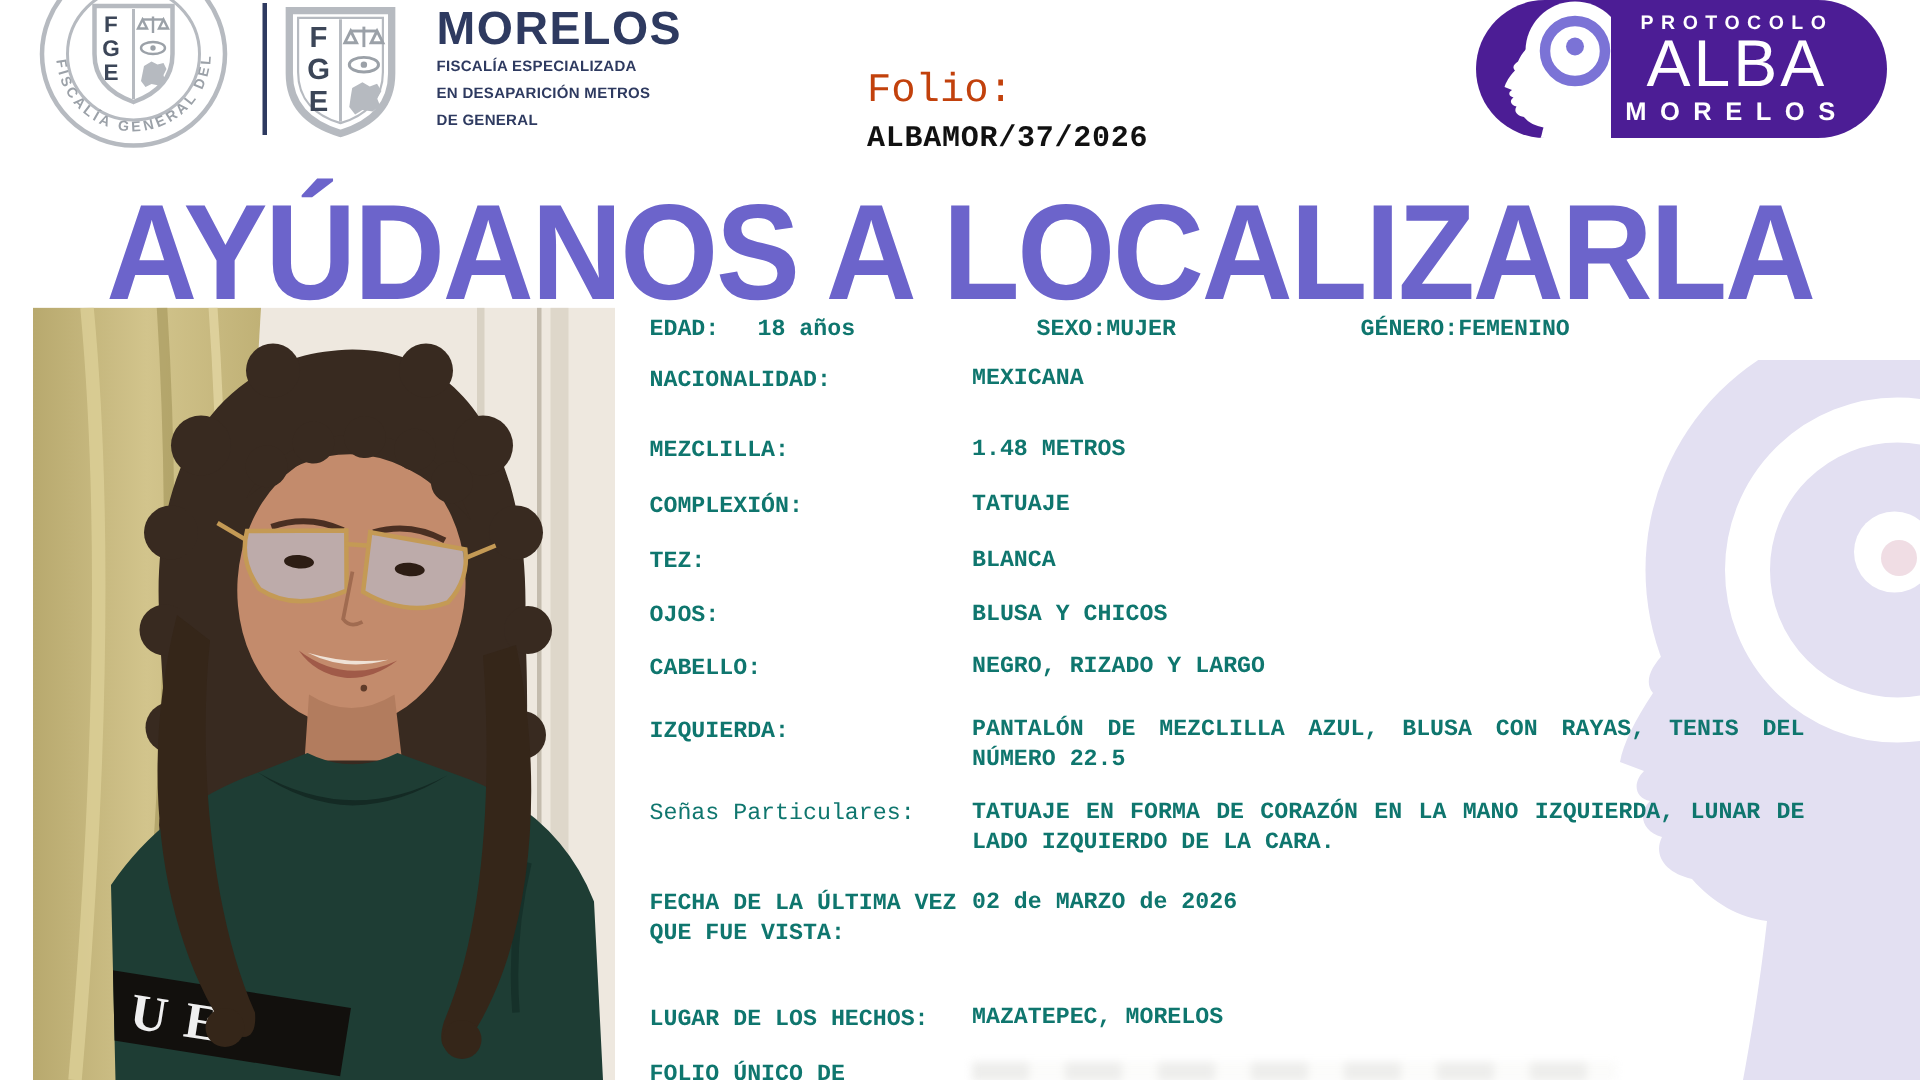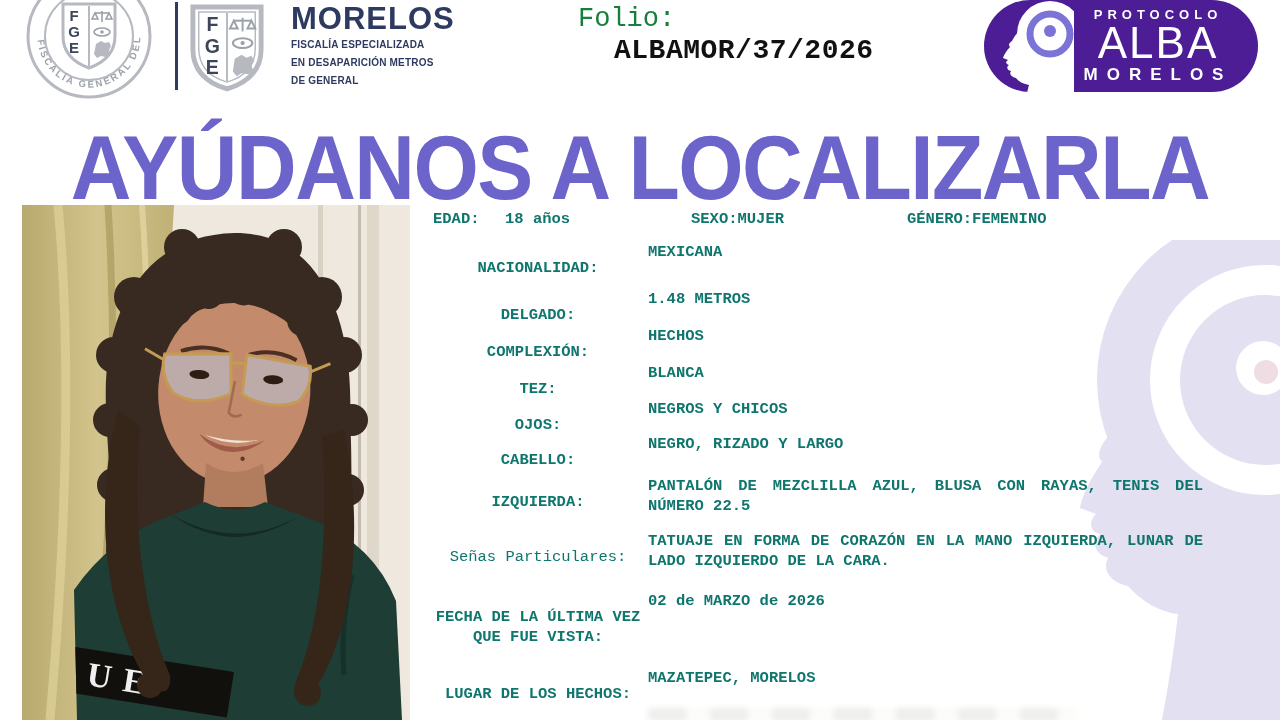--- a/index.html
+++ b/index.html
@@ -9,22 +9,22 @@
   }
   
   .hdr{position:absolute;top:0;left:0;width:1280px;height:112px;background:#fff;}
   .seal{position:absolute;left:14px;top:-26px;}
   .shield2{position:absolute;left:188px;top:2px;}
   .hdr-divider{position:absolute;left:175px;top:2px;width:3px;height:88px;background:#2e3a60;}
   .agency{position:absolute;left:291px;top:2px;color:#2e3a60;}
   .agency .state{font-size:31px;font-weight:700;letter-spacing:1px;line-height:34px;}
   .agency .sub{font-size:10px;font-weight:700;line-height:18px;letter-spacing:0.2px;}
   .folio{position:absolute;left:578px;top:4px;font-family:"Liberation Mono","DejaVu Sans Mono",monospace;color:#111;}
-  .folio .f-label{font-size:27px;font-weight:400;color:#15803d;line-height:30px;}
-  .folio .f-value{font-size:28px;font-weight:700;letter-spacing:0.5px;line-height:34px;margin-left:36px;}
+  .folio .f-label{font-size:27px;font-weight:400;color:#c2410c;line-height:30px;margin-top:42px;}
+  .folio .f-value{font-size:20px;font-weight:700;letter-spacing:0.5px;line-height:34px;}
   
   .alba{position:absolute;left:984px;top:0;width:274px;height:92px;background:#4c1d95;border-radius:46px;overflow:hidden;}
   .alba-sil{position:absolute;left:4px;top:0;}
   .alba-text{position:absolute;left:86px;top:0;width:176px;text-align:center;color:#fff;}
   .alba-top{font-size:13px;font-weight:700;letter-spacing:5px;margin-top:7px;}
   .alba-name{font-size:44px;font-weight:400;letter-spacing:2px;line-height:42px;}
   .alba-bottom{font-size:17px;font-weight:700;letter-spacing:9px;margin-top:1px;}
   
   .headline{
     position:absolute;top:116px;left:0;width:1280px;text-align:center;white-space:nowrap;
@@ -35,21 +35,21 @@
   .photo{position:absolute;left:22px;top:205px;width:388px;height:515px;overflow:hidden;}
   
   .wm{position:absolute;right:0;top:240px;width:230px;height:480px;z-index:0;}
   
   .details{
     position:absolute;left:433px;top:205px;width:790px;height:515px;z-index:1;
     font-family:"Liberation Mono","DejaVu Sans Mono",monospace;font-size:15.5px;
     font-weight:700;color:#0f766e;line-height:20px;
   }
   .drow{position:absolute;left:0;width:790px;}
-  .dlabel{position:absolute;left:0;top:16px;width:210px;text-align:center;}
+  .dlabel{position:absolute;left:0;top:1px;width:210px;}
   .dvalue{position:absolute;left:215px;top:0;width:555px;font-family:Liberation Mono, monospace;}
   .just{text-align:justify;}
   .normalw{font-weight:400;}
   .rtop span{position:absolute;top:0;white-space:nowrap;}
   .redacted{
     position:absolute;left:215px;top:3px;width:430px;height:13px;opacity:0.45;
     background:repeating-linear-gradient(90deg,#d8d8d4 0 38px,#f7f7f4 38px 62px);
     filter:blur(3px);
   }
 </style>
@@ -265,37 +265,37 @@
     <span style="left:258px">SEXO:MUJER</span>
     <span style="left:474px">GÉNERO:FEMENINO</span>
   </div>
 
   <div class="drow" style="top:37px">
     <span class="dlabel">NACIONALIDAD:</span>
     <span class="dvalue">MEXICANA</span>
   </div>
 
   <div class="drow" style="top:84px">
-    <span class="dlabel">DELGADO:</span>
+    <span class="dlabel">MEZCLILLA:</span>
     <span class="dvalue">1.48 METROS</span>
   </div>
 
   <div class="drow" style="top:121px">
     <span class="dlabel">COMPLEXIÓN:</span>
-    <span class="dvalue">HECHOS</span>
+    <span class="dvalue">TATUAJE</span>
   </div>
 
   <div class="drow" style="top:158px">
     <span class="dlabel">TEZ:</span>
     <span class="dvalue">BLANCA</span>
   </div>
 
   <div class="drow" style="top:194px">
     <span class="dlabel">OJOS:</span>
-    <span class="dvalue">NEGROS Y CHICOS</span>
+    <span class="dvalue">BLUSA Y CHICOS</span>
   </div>
 
   <div class="drow" style="top:229px">
     <span class="dlabel">CABELLO:</span>
     <span class="dvalue">NEGRO, RIZADO Y LARGO</span>
   </div>
 
   <div class="drow" style="top:271px">
     <span class="dlabel">IZQUIERDA:</span>
     <span class="dvalue just">PANTALÓN DE MEZCLILLA AZUL, BLUSA CON RAYAS, TENIS DEL NÚMERO 22.5</span>

